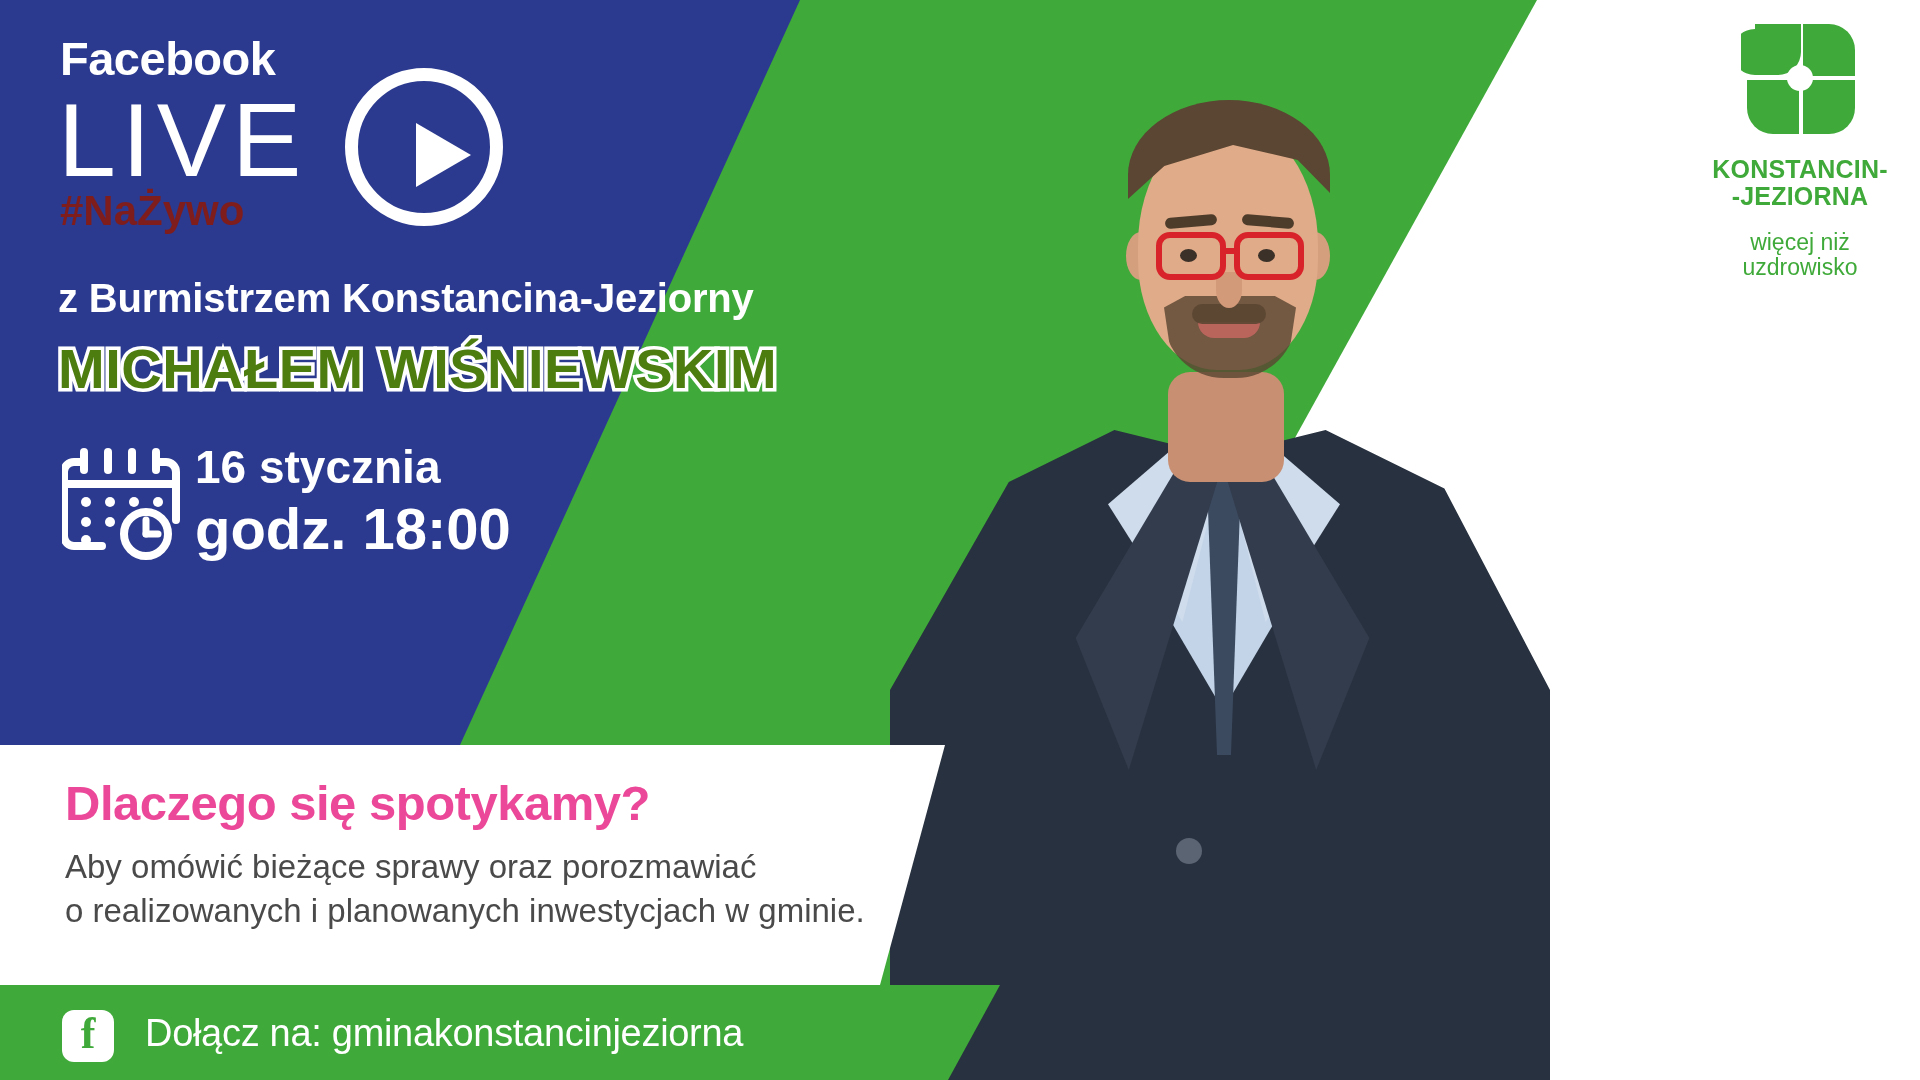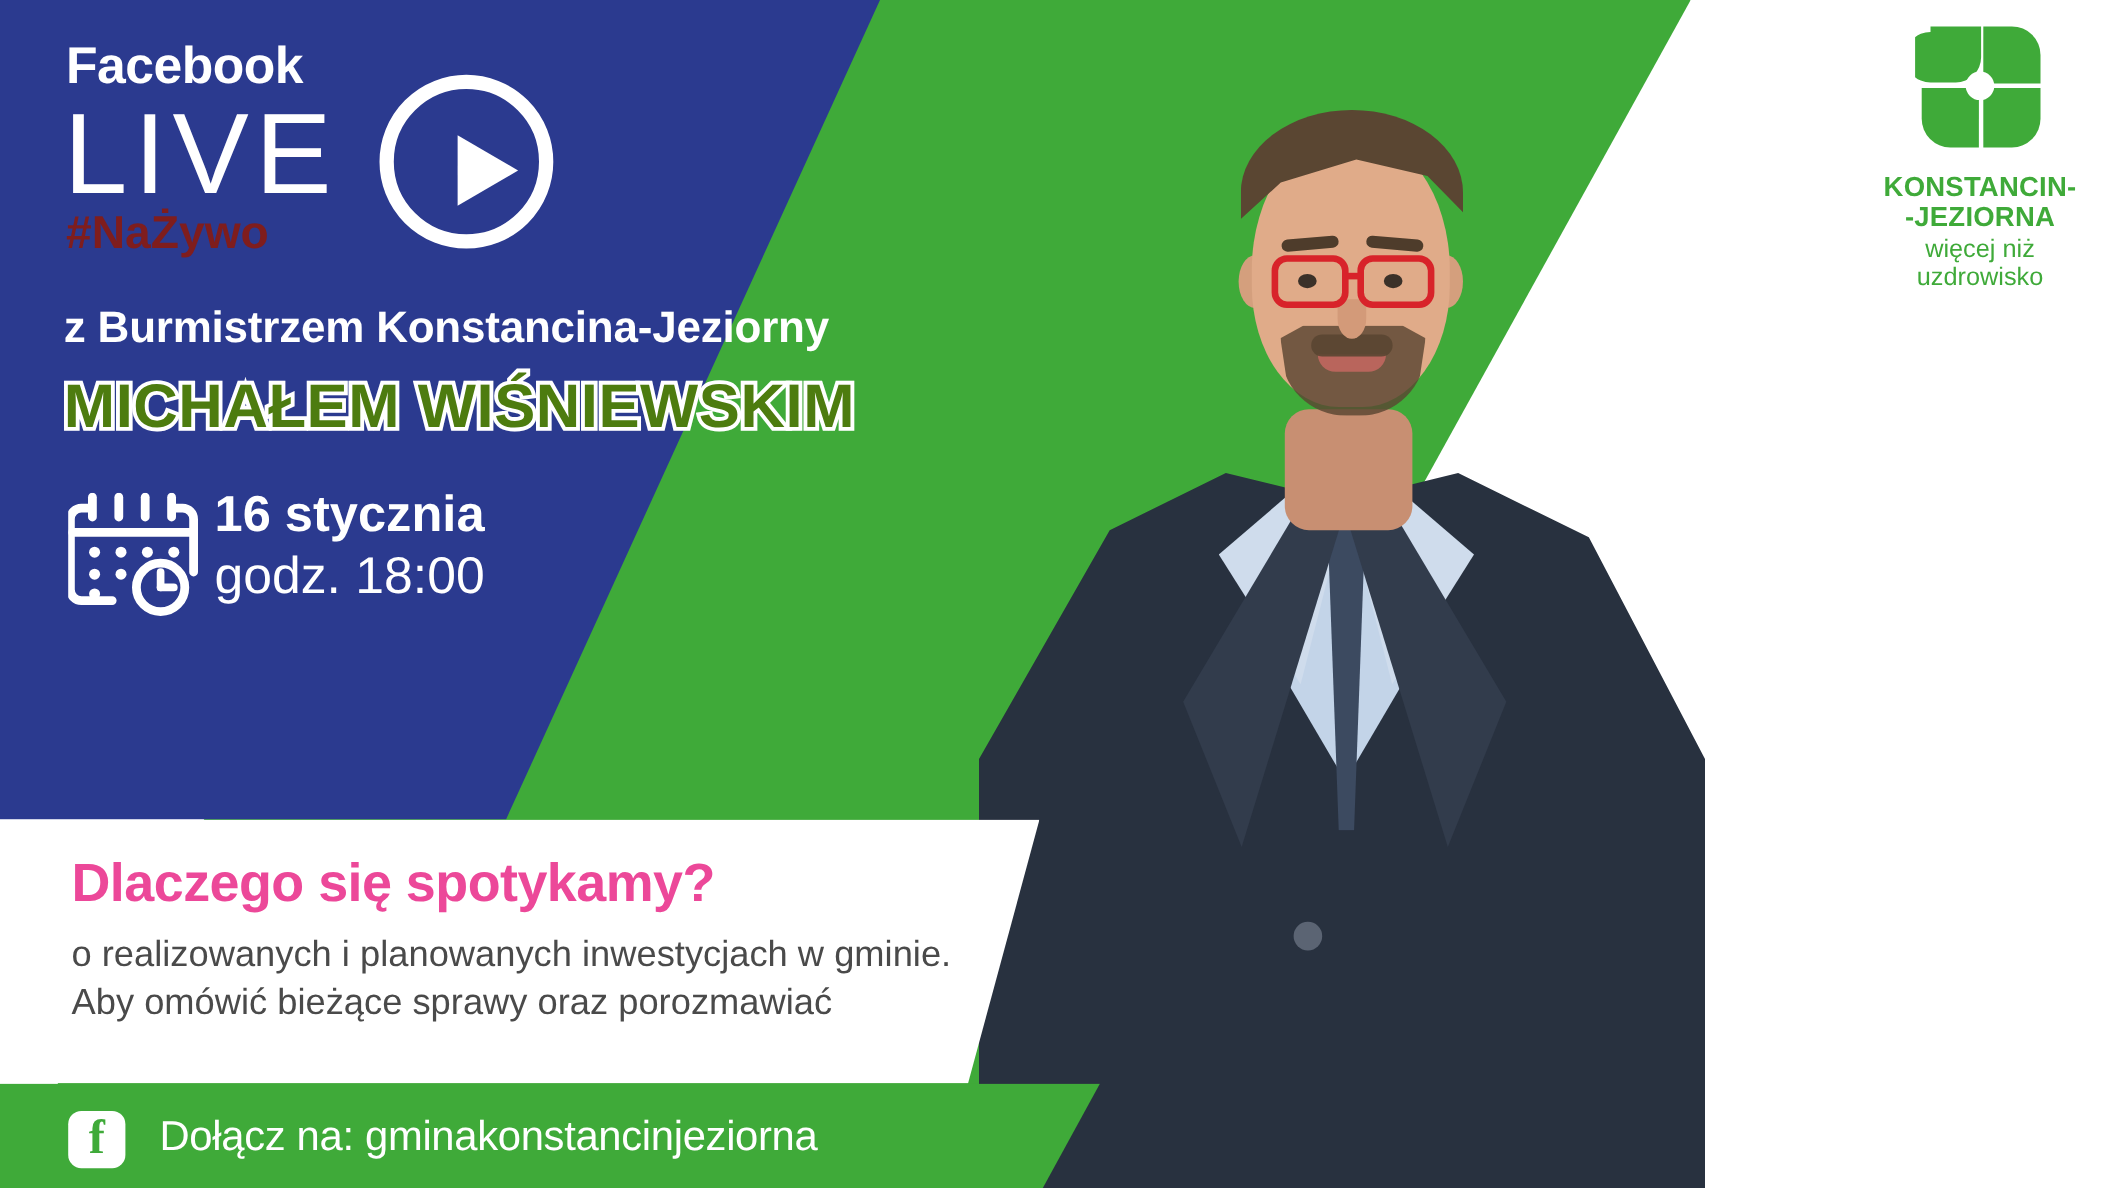--- a/index.html
+++ b/index.html
@@ -31,21 +31,21 @@
             border-left:55px solid #fff;border-top:32px solid transparent;border-bottom:32px solid transparent;}
 
   .with-mayor{position:absolute;left:58px;top:276px;color:#fff;font-size:40px;font-weight:bold;
               letter-spacing:-0.2px;white-space:nowrap;}
   .mayor-name{position:absolute;left:58px;top:336px;color:#4d7c0f;font-size:56px;font-weight:bold;
               letter-spacing:0.5px;white-space:nowrap;
               -webkit-text-stroke:7px #ffffff;paint-order:stroke fill;}
 
   .cal-icon{position:absolute;left:62px;top:448px;width:120px;height:112px;}
   .date-line{position:absolute;left:195px;top:440px;color:#fff;font-size:46px;font-weight:bold;}
-  .time-line{position:absolute;left:195px;top:495px;color:#fff;font-size:47px;font-weight:normal;}
+  .time-line{position:absolute;left:195px;top:495px;color:#fff;font-size:58px;font-weight:bold;}
 
   .why-title{position:absolute;left:65px;top:775px;color:#ec4899;font-size:49px;font-weight:bold;
              letter-spacing:-0.5px;}
   .why-body{position:absolute;left:65px;top:845px;color:#4a4a4a;font-size:33px;line-height:1.32;}
 
   .fb-glyph{position:absolute;left:62px;top:1010px;width:52px;height:52px;background:#fff;border-radius:12px;}
   .fb-glyph span{position:absolute;left:0;right:0;top:-2px;color:#3faa39;font-size:44px;font-weight:bold;
                  text-align:center;font-family:"Liberation Serif",serif;}
   .join-text{position:absolute;left:145px;top:1012px;color:#fff;font-size:38px;font-weight:normal;letter-spacing:-0.3px;text-align:center;}
 
@@ -87,21 +87,21 @@
             border-radius:0 0 60px 60px;
             clip-path:polygon(0 14%,16% 0,84% 0,100% 14%,92% 100%,8% 100%);}
   .ph-mustache{position:absolute;left:312px;top:304px;width:74px;height:20px;background:#5a4632;border-radius:10px;opacity:.9;}
   .ph-btn{position:absolute;left:296px;top:838px;width:26px;height:26px;background:#5b6473;border-radius:50%;}
 
   
   .logo-main{position:absolute;left:1700px;top:22px;width:200px;text-align:center;}
   .clover{position:relative;width:118px;height:118px;margin:0 auto 12px auto;}
   .logo-name{color:#3faa39;font-size:25px;font-weight:bold;line-height:1.06;letter-spacing:.2px;}
   .logo-name .l2{display:block;}
-  .logo-tag{color:#3faa39;font-size:23px;line-height:1.1;margin-top:4px;}
+  .logo-tag{color:#3faa39;font-size:23px;line-height:1.1;margin-top:21px;}
   .logo-tag .t2{display:block;}
 
   .logo-small{position:absolute;left:1786px;top:1000px;width:130px;text-align:center;}
   .clover-sm{position:relative;width:52px;height:52px;margin:0 auto 4px auto;}
   .logo-small .n{color:#fff;font-size:13px;font-weight:bold;line-height:1.08;}
 </style>
 </head>
 <body>
 
 <div id="poster">
@@ -175,22 +175,22 @@
       <line x1="84" y1="86" x2="96" y2="86"></line>
     </g>
   </svg>
 
   <div class="date-line">16 stycznia</div>
   <div class="time-line">godz. 18:00</div>
 
   <div class="white-card"></div>
   <div class="why-title">Dlaczego się spotykamy?</div>
   <div class="why-body">
+    <div>Aby omówić bieżące sprawy oraz porozmawiać</div>
     <div>o realizowanych i planowanych inwestycjach w gminie.</div>
-    <div>Aby omówić bieżące sprawy oraz porozmawiać</div>
   </div>
 
   <div class="green-bar"></div>
   <div class="fb-glyph">
     <span>f</span>
   </div>
   <div class="join-text">Dołącz na: gminakonstancinjeziorna</div>
 
   <div class="logo-main">
     <svg class="clover" viewBox="0 0 118 118">

